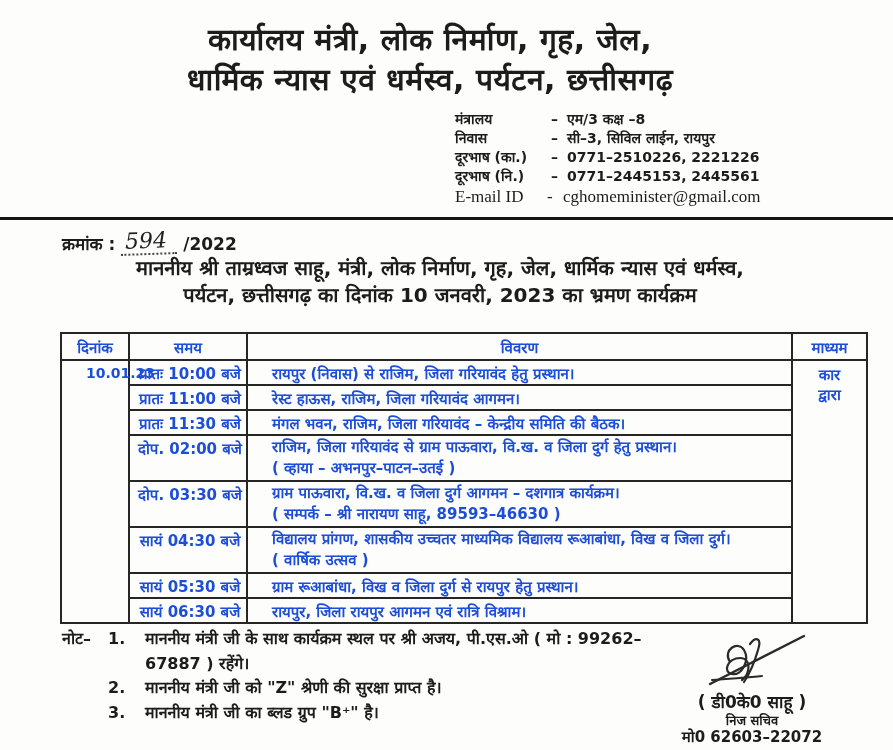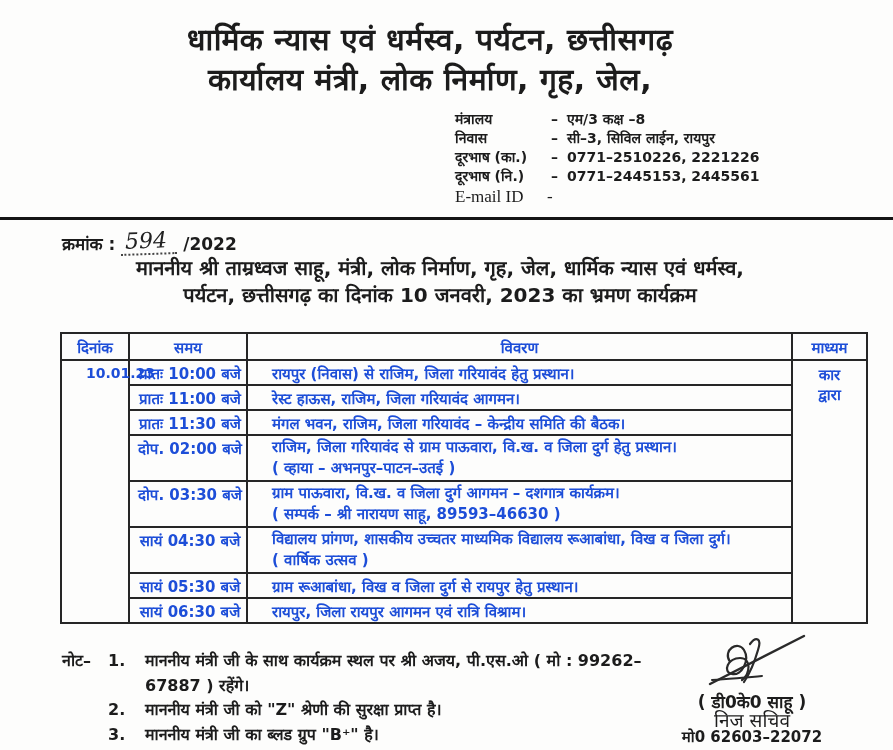--- a/index.html
+++ b/index.html
@@ -46,40 +46,40 @@
   th, td { border:2px solid #262626; color:#1d4ed8; }
   th { font-size:15px; font-weight:bold; height:27px; padding:1px 4px; }
   td { font-size:15px; font-weight:bold; padding:1px 24px; vertical-align:middle; }
   td.date-cell   { vertical-align:top; text-align:center; font-size:14px; padding-top:4px; }
   td.medium-cell { vertical-align:top; text-align:center; padding-top:3px; }
   td.time-cell { white-space:nowrap; padding:2px 4px 1px 8px;text-align:center; }
   tr.single td { height:23px; }
   .desc-line { line-height:21px; }
 
   
-  .notes { position:absolute; top:649px; left:62px; width:620px; }
+  .notes { position:absolute; top:627px; left:62px; width:620px; }
   .note-row { display:flex; font-size:16px; font-weight:bold; line-height:24.5px; }
   .note-label { width:46px; flex:none; }
   .note-num { width:37px; flex:none; }
 
   
   .signature { position:absolute; top:628px; left:652px; width:200px; text-align:center; }
   .sig-scribble { display:block; margin:0 auto; }
   .sig-name  { font-size:17px; font-weight:bold; line-height:20px; }
-  .sig-title { font-size:19px; font-weight:normal; line-height:17px; }
+  .sig-title { font-size:13px; font-weight:bold; line-height:17px; }
   .sig-phone { font-size:15px; font-weight:bold; line-height:17px; }
 </style>
 </head>
 <body>
 
 <div class="page">
 
   <div class="letterhead">
+    <div class="line">कार्यालय मंत्री, लोक निर्माण, गृह, जेल,</div>
     <div class="line">धार्मिक न्यास एवं धर्मस्व, पर्यटन, छत्तीसगढ़</div>
-    <div class="line">कार्यालय मंत्री, लोक निर्माण, गृह, जेल,</div>
   </div>
 
   <div class="contacts">
     <div class="contact-row">
       <span class="lbl">मंत्रालय</span>
       <span class="sep">–</span>
       <span class="val">एम/3 कक्ष –8</span>
     </div>
     <div class="contact-row">
       <span class="lbl">निवास</span>
@@ -92,20 +92,21 @@
       <span class="val">0771–2510226, 2221226</span>
     </div>
     <div class="contact-row">
       <span class="lbl">दूरभाष (नि.)</span>
       <span class="sep">–</span>
       <span class="val">0771–2445153, 2445561</span>
     </div>
     <div class="contact-row email">
       <span class="lbl">E-mail ID</span>
       <span class="sep">-</span>
+      <span class="val">cghomeminister@gmail.com</span>
     </div>
   </div>
 
   <div class="rule"></div>
 
   <div class="ref-row">
     <div class="kramank">
       <span>क्रमांक :</span>
       <span class="hand">594</span>
       <span>/2022</span>

